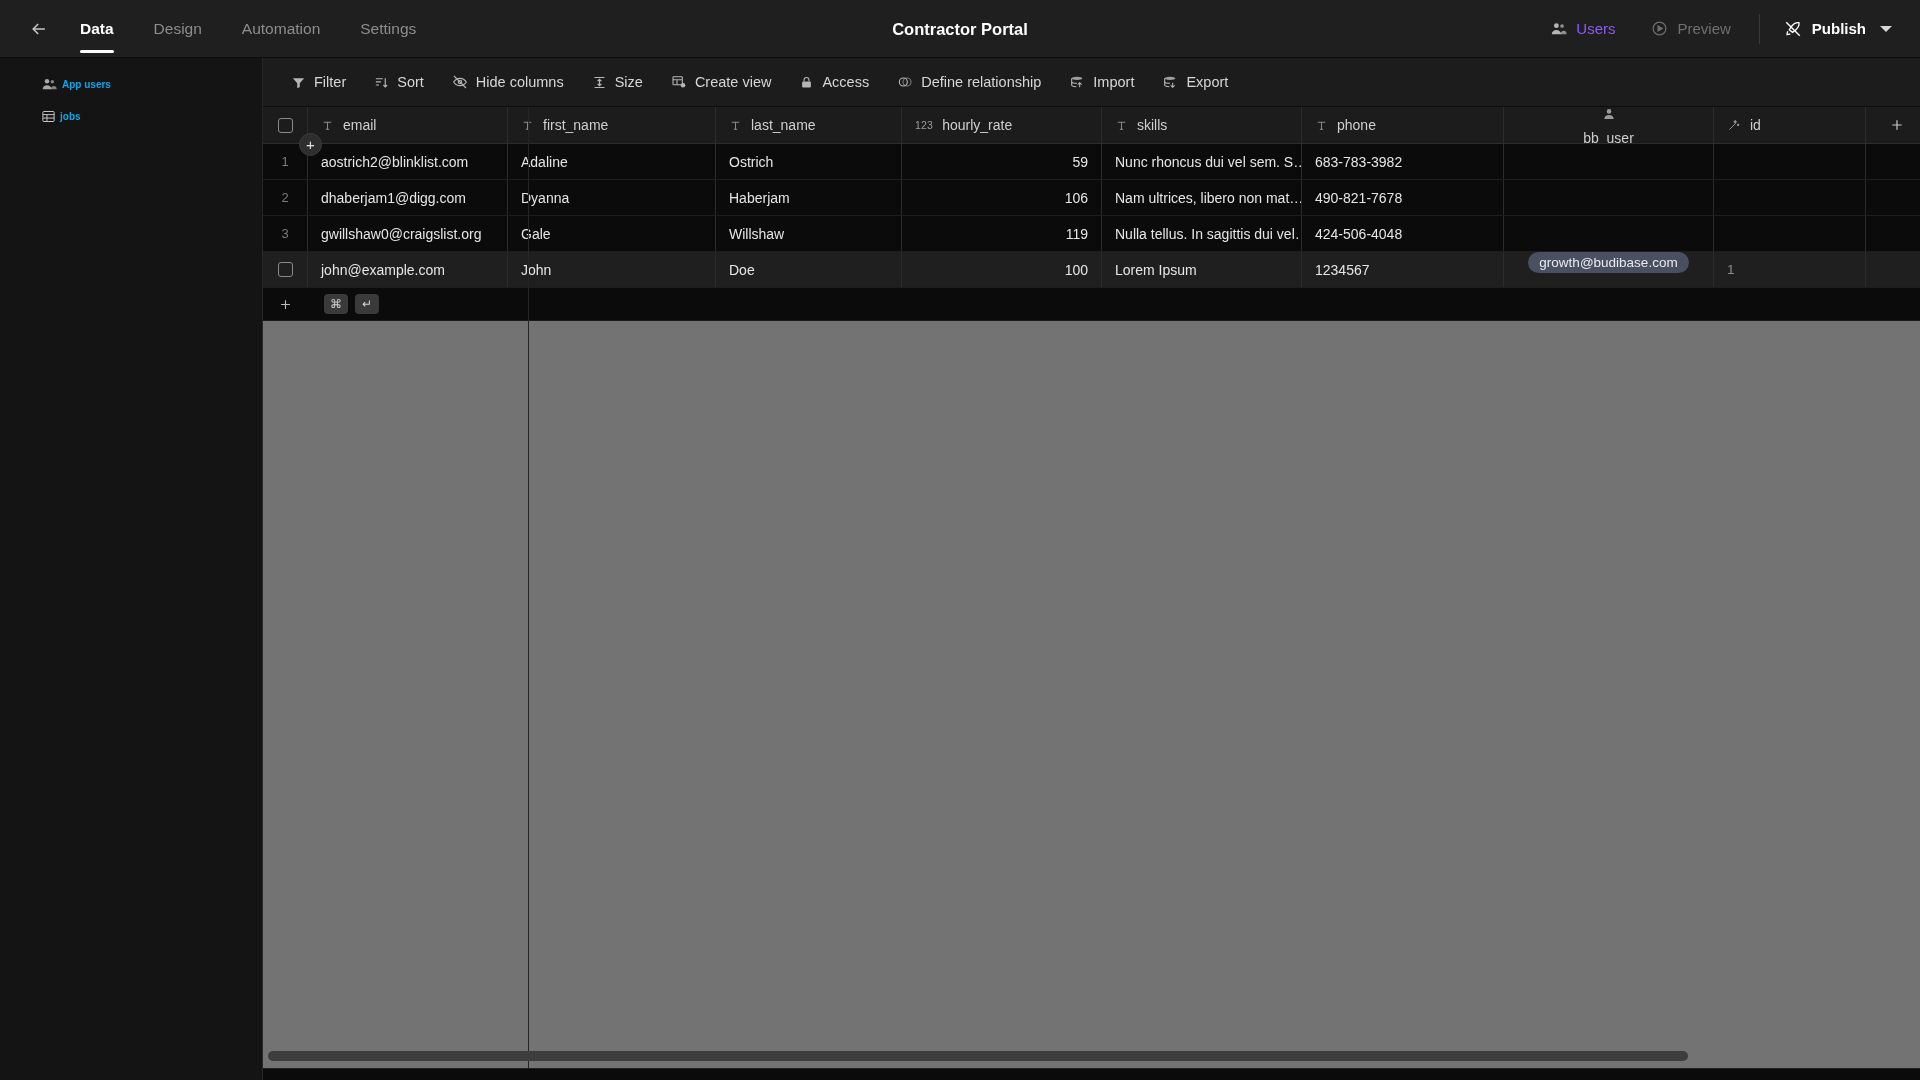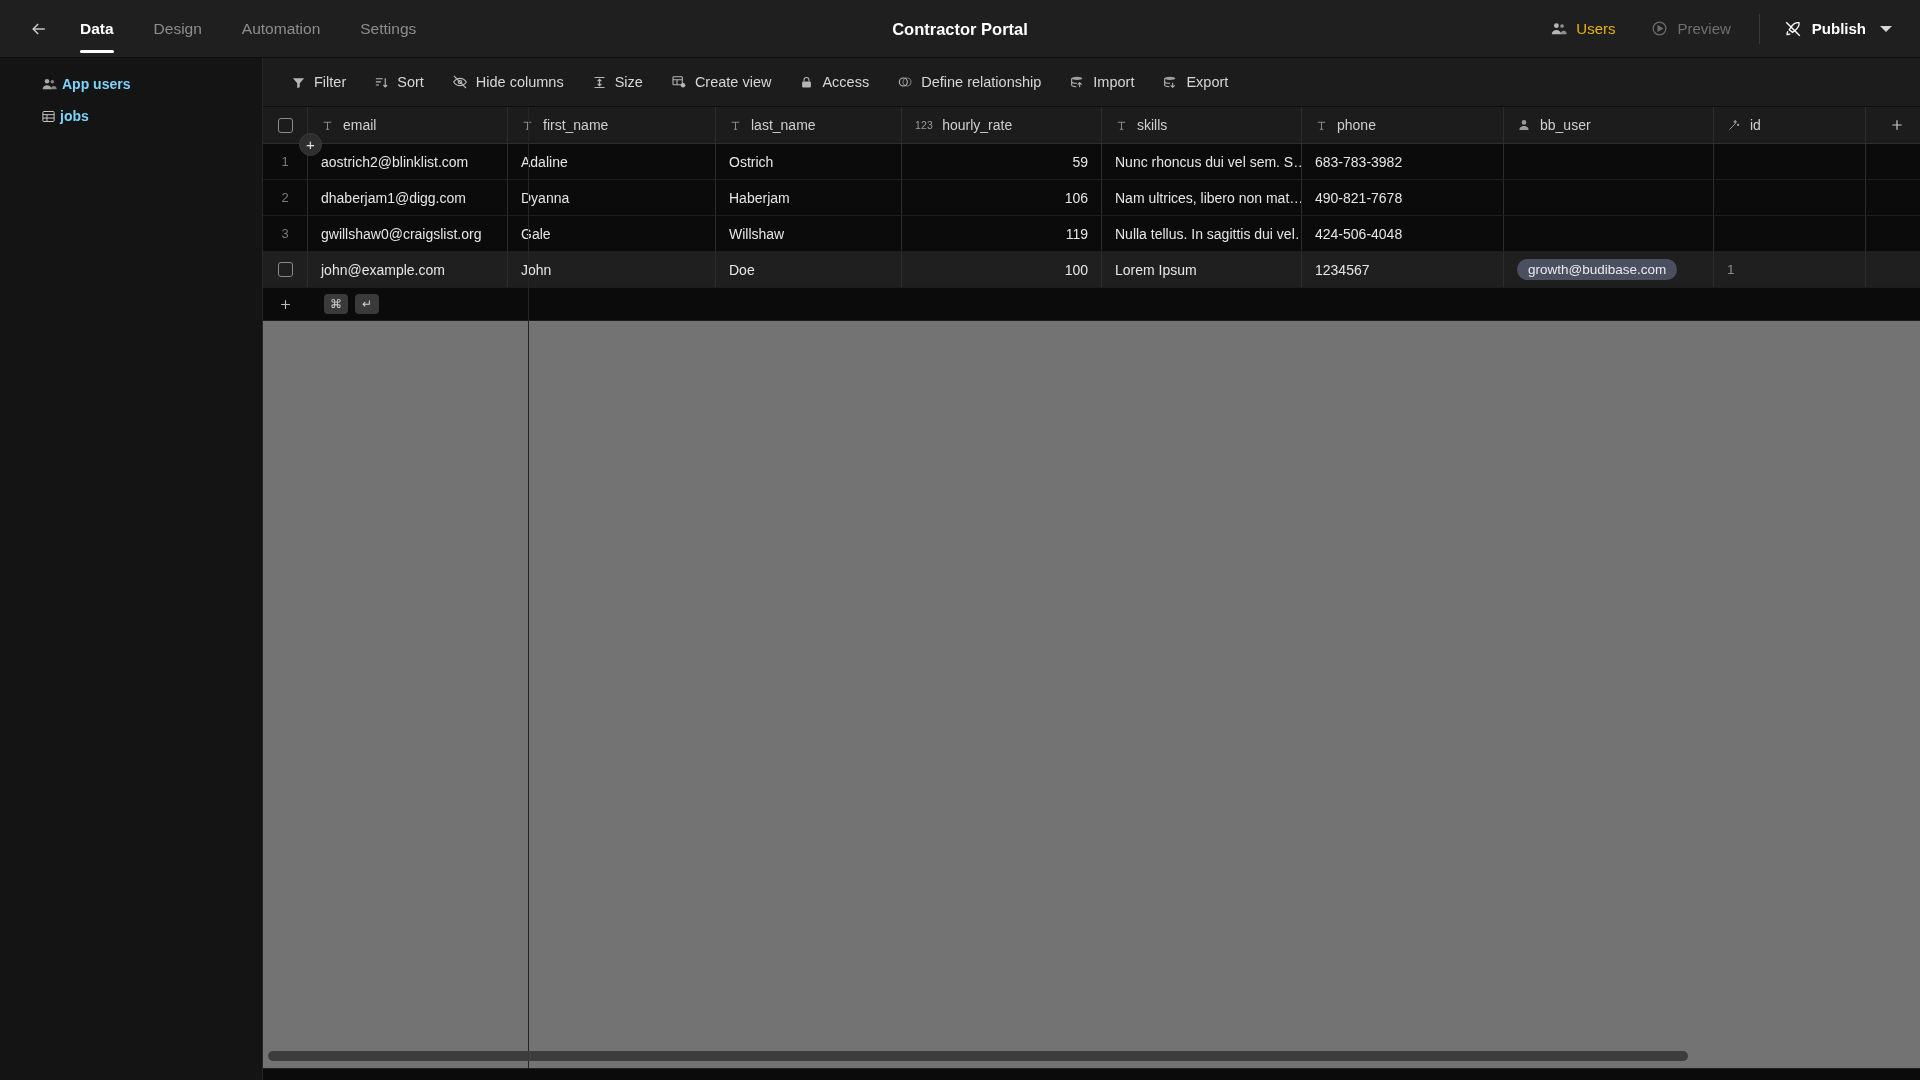--- a/index.html
+++ b/index.html
@@ -49,21 +49,21 @@
     font-size: 16.5px; font-weight: bold; color: #ffffff;
     pointer-events: none;
   }
   .topbar-right {
     margin-left: auto; display: flex; align-items: center; height: 58px;
     padding-right: 22px;
   }
   .tr-item {
     display: flex; align-items: center; gap: 9px;
     padding: 0 18px; height: 58px;
-    font-size: 15px; color: #eab308; cursor: pointer; white-space: nowrap;
+    font-size: 15px; color: #8b5cf6; cursor: pointer; white-space: nowrap;
   }
   .tr-item.muted { color: #6f6f6f; }
   .tr-divider { width: 1px; height: 30px; background: #3a3a3a; margin: 0 10px; }
   .publish { display: flex; align-items: center; gap: 10px; padding: 0 6px 0 14px;
              height: 58px; font-size: 15px; color: #ffffff; font-weight: bold; cursor: pointer; }
   .caret-dn { width: 0; height: 0; border-left: 6px solid transparent;
               border-right: 6px solid transparent; border-top: 6px solid #d8d8d8; margin-left: 4px;}
 
   
   .body { flex: 1; display: flex; min-height: 0; }
@@ -78,21 +78,21 @@
   .sidebar-head {
     height: 42px; display: flex; align-items: center;
     padding: 0 16px 0 18px; margin-top: 8px;
   }
   .sidebar-title { font-size: 14.5px; color: #d8d8d8; }
   .sidebar-head-actions { margin-left: auto; display: flex; align-items: center; gap: 16px; }
   .icon-btn { color: #b9b9b9; cursor: pointer; display: flex; align-items: center; justify-content: center;}
   .src-list { margin-top: 10px; }
   .src-row {
     height: 32px; display: flex; align-items: center;
-    padding-left: 18px; cursor: pointer; font-size: 14px; color: #7dd3fc;
+    padding-left: 18px; cursor: pointer; font-size: 10px; color: #0ea5e9;
     font-weight: bold;
   }
   .src-row.selected { background: #333333; }
   .src-row .twisty { width: 18px; display:flex; align-items:center; justify-content:center; color:#9a9a9a; }
   .src-row .sicon { width: 26px; display: flex; align-items: center; justify-content: center; }
   .src-row.child { padding-left: 36px; }
   .src-row.child .sicon { width: 24px; }
 
   
   .main { flex: 1; display: flex; flex-direction: column; min-width: 0; background: #0b0b0b; }
@@ -126,21 +126,21 @@
   .ghead .gcell { color: #cfcfcf; gap: 9px; }
   .ghead .gcell .hic { color: #9b9b9b; display: flex; align-items: center; justify-content: center; flex: none;}
 
   .gutter { width: 45px; min-width: 45px; justify-content: center; padding: 0; }
   .c-email    { width: 200px; min-width: 200px; }
   .c-first    { width: 208px; min-width: 208px; }
   .c-last     { width: 186px; min-width: 186px; }
   .c-rate     { width: 200px; min-width: 200px; }
   .c-skills   { width: 200px; min-width: 200px; }
   .c-phone    { width: 202px; min-width: 202px; }
-  .c-bbuser   { width: 210px; min-width: 210px; }
+  .c-bbuser   { width: 210px; min-width: 210px; flex-direction: column; }
   .c-id       { width: 152px; min-width: 152px; }
   .c-add      { width: 62px;  min-width: 62px; justify-content: center; border-right: none; }
 
   .grow { display: flex; height: 36px; border-bottom: 1px solid #1d1d1d; background: #0b0b0b; }
   .grow.highlight { background: #1f1f1f; }
   .grow .gcell { color: #e6e6e6; font-size: 14px; }
   .num { justify-content: flex-end; }
   .rownum { color: #7a7a7a; font-size: 13px; }
 
   .checkbox {

